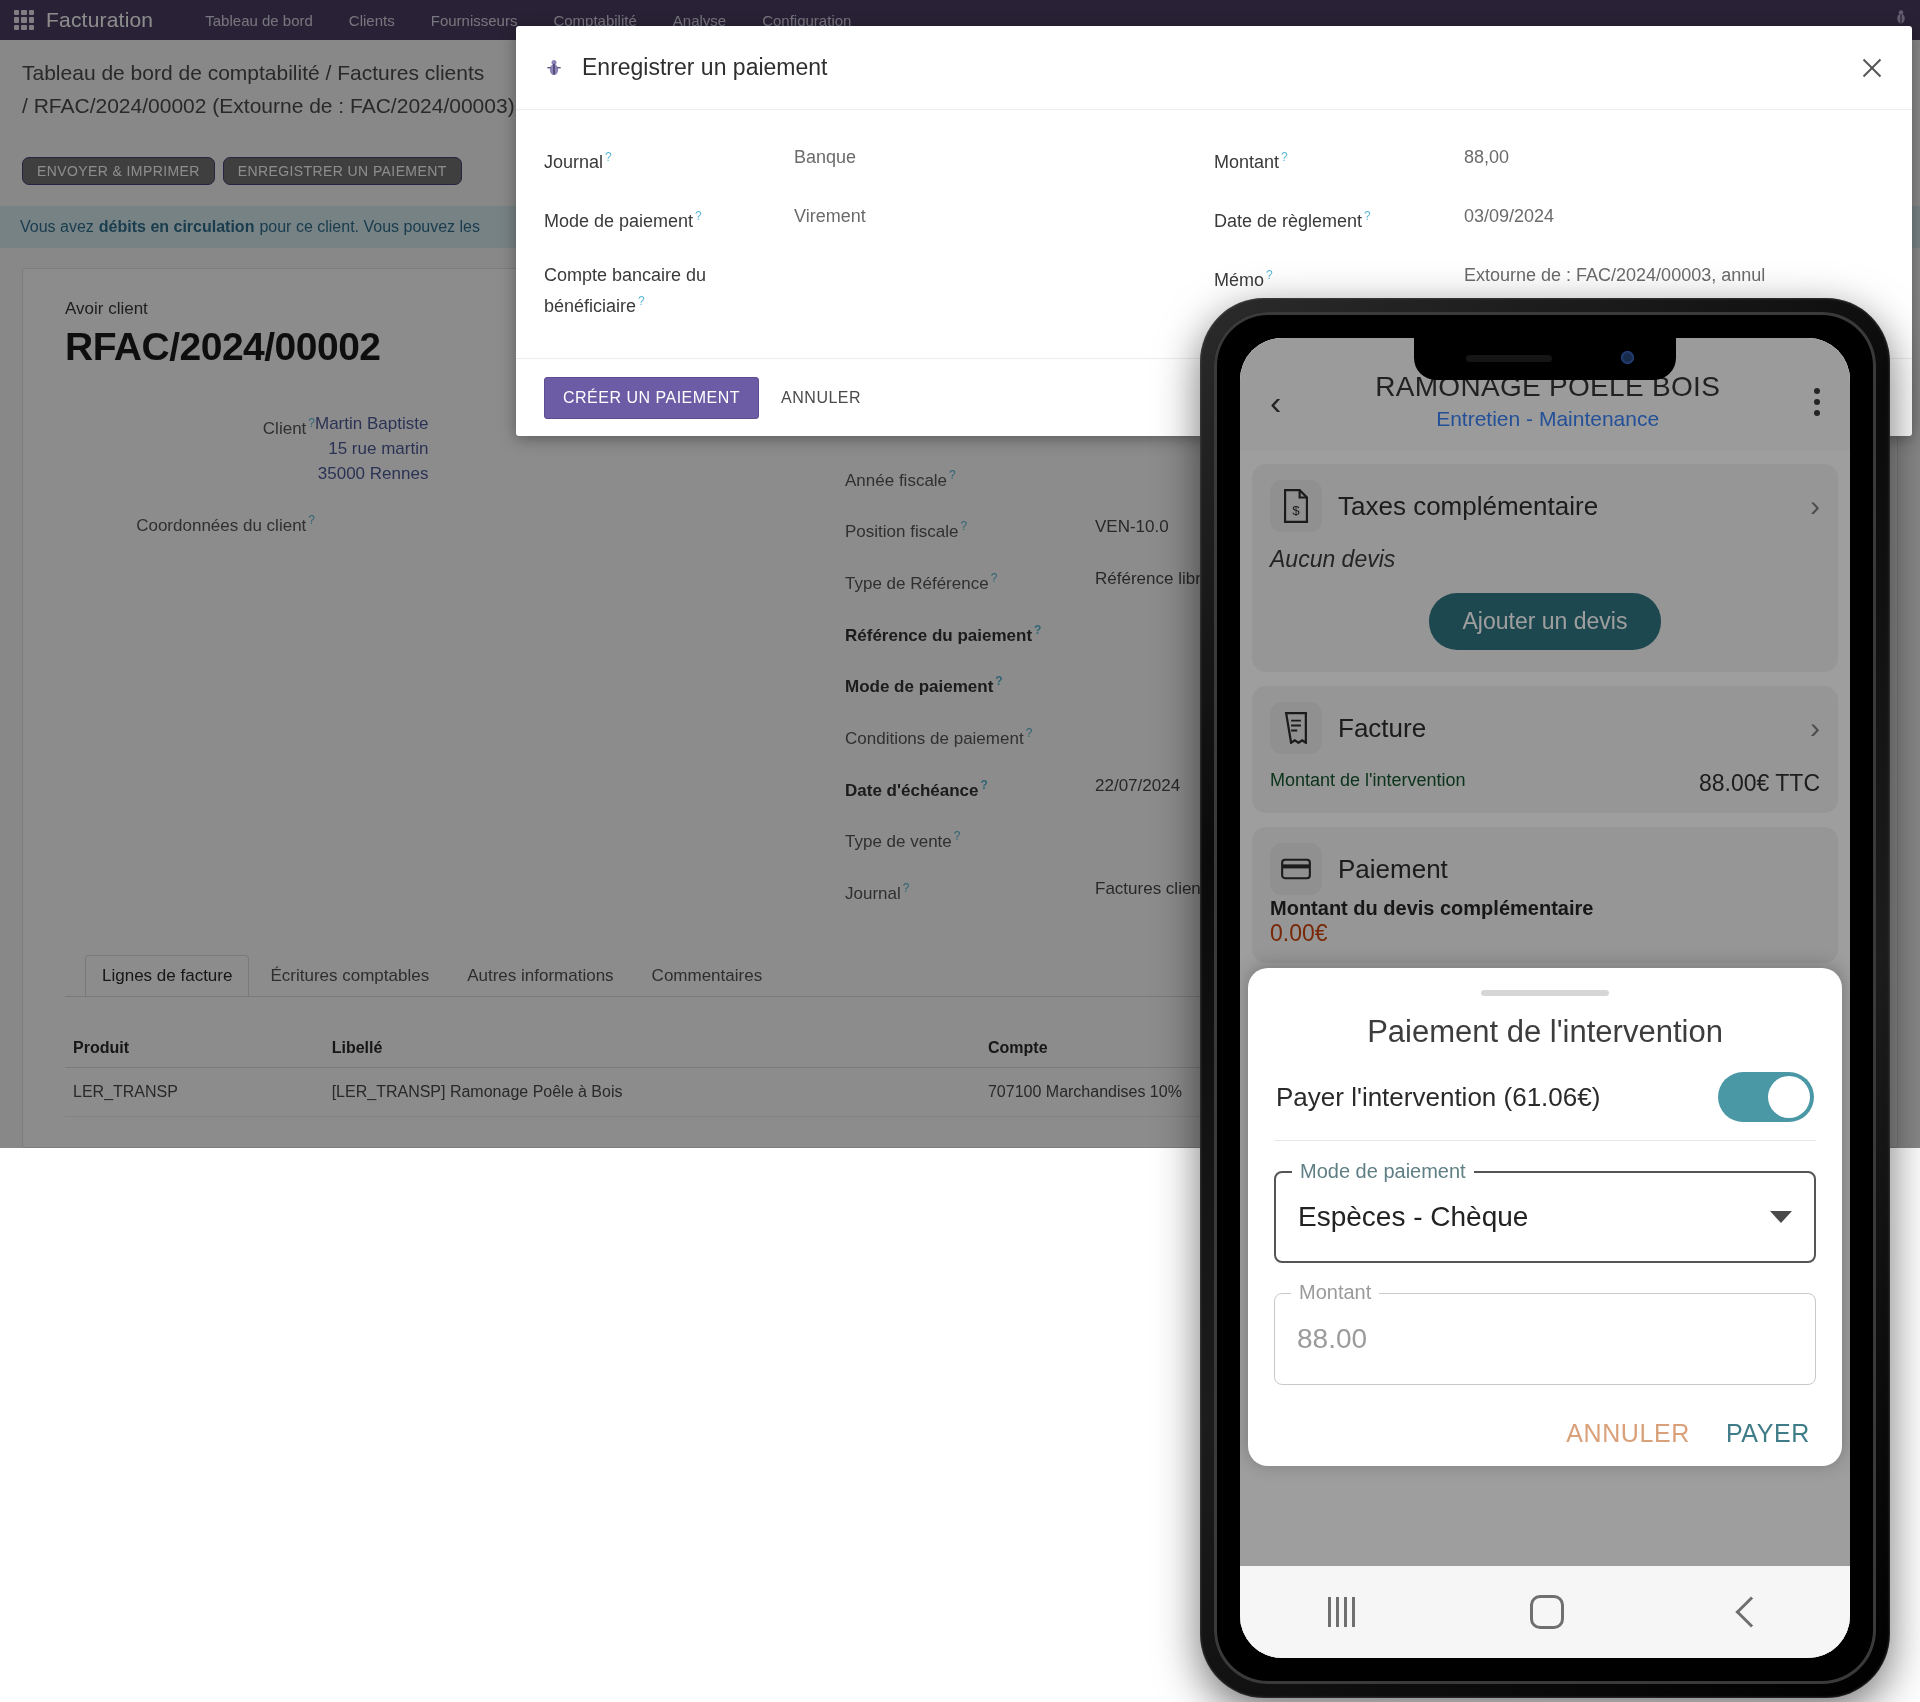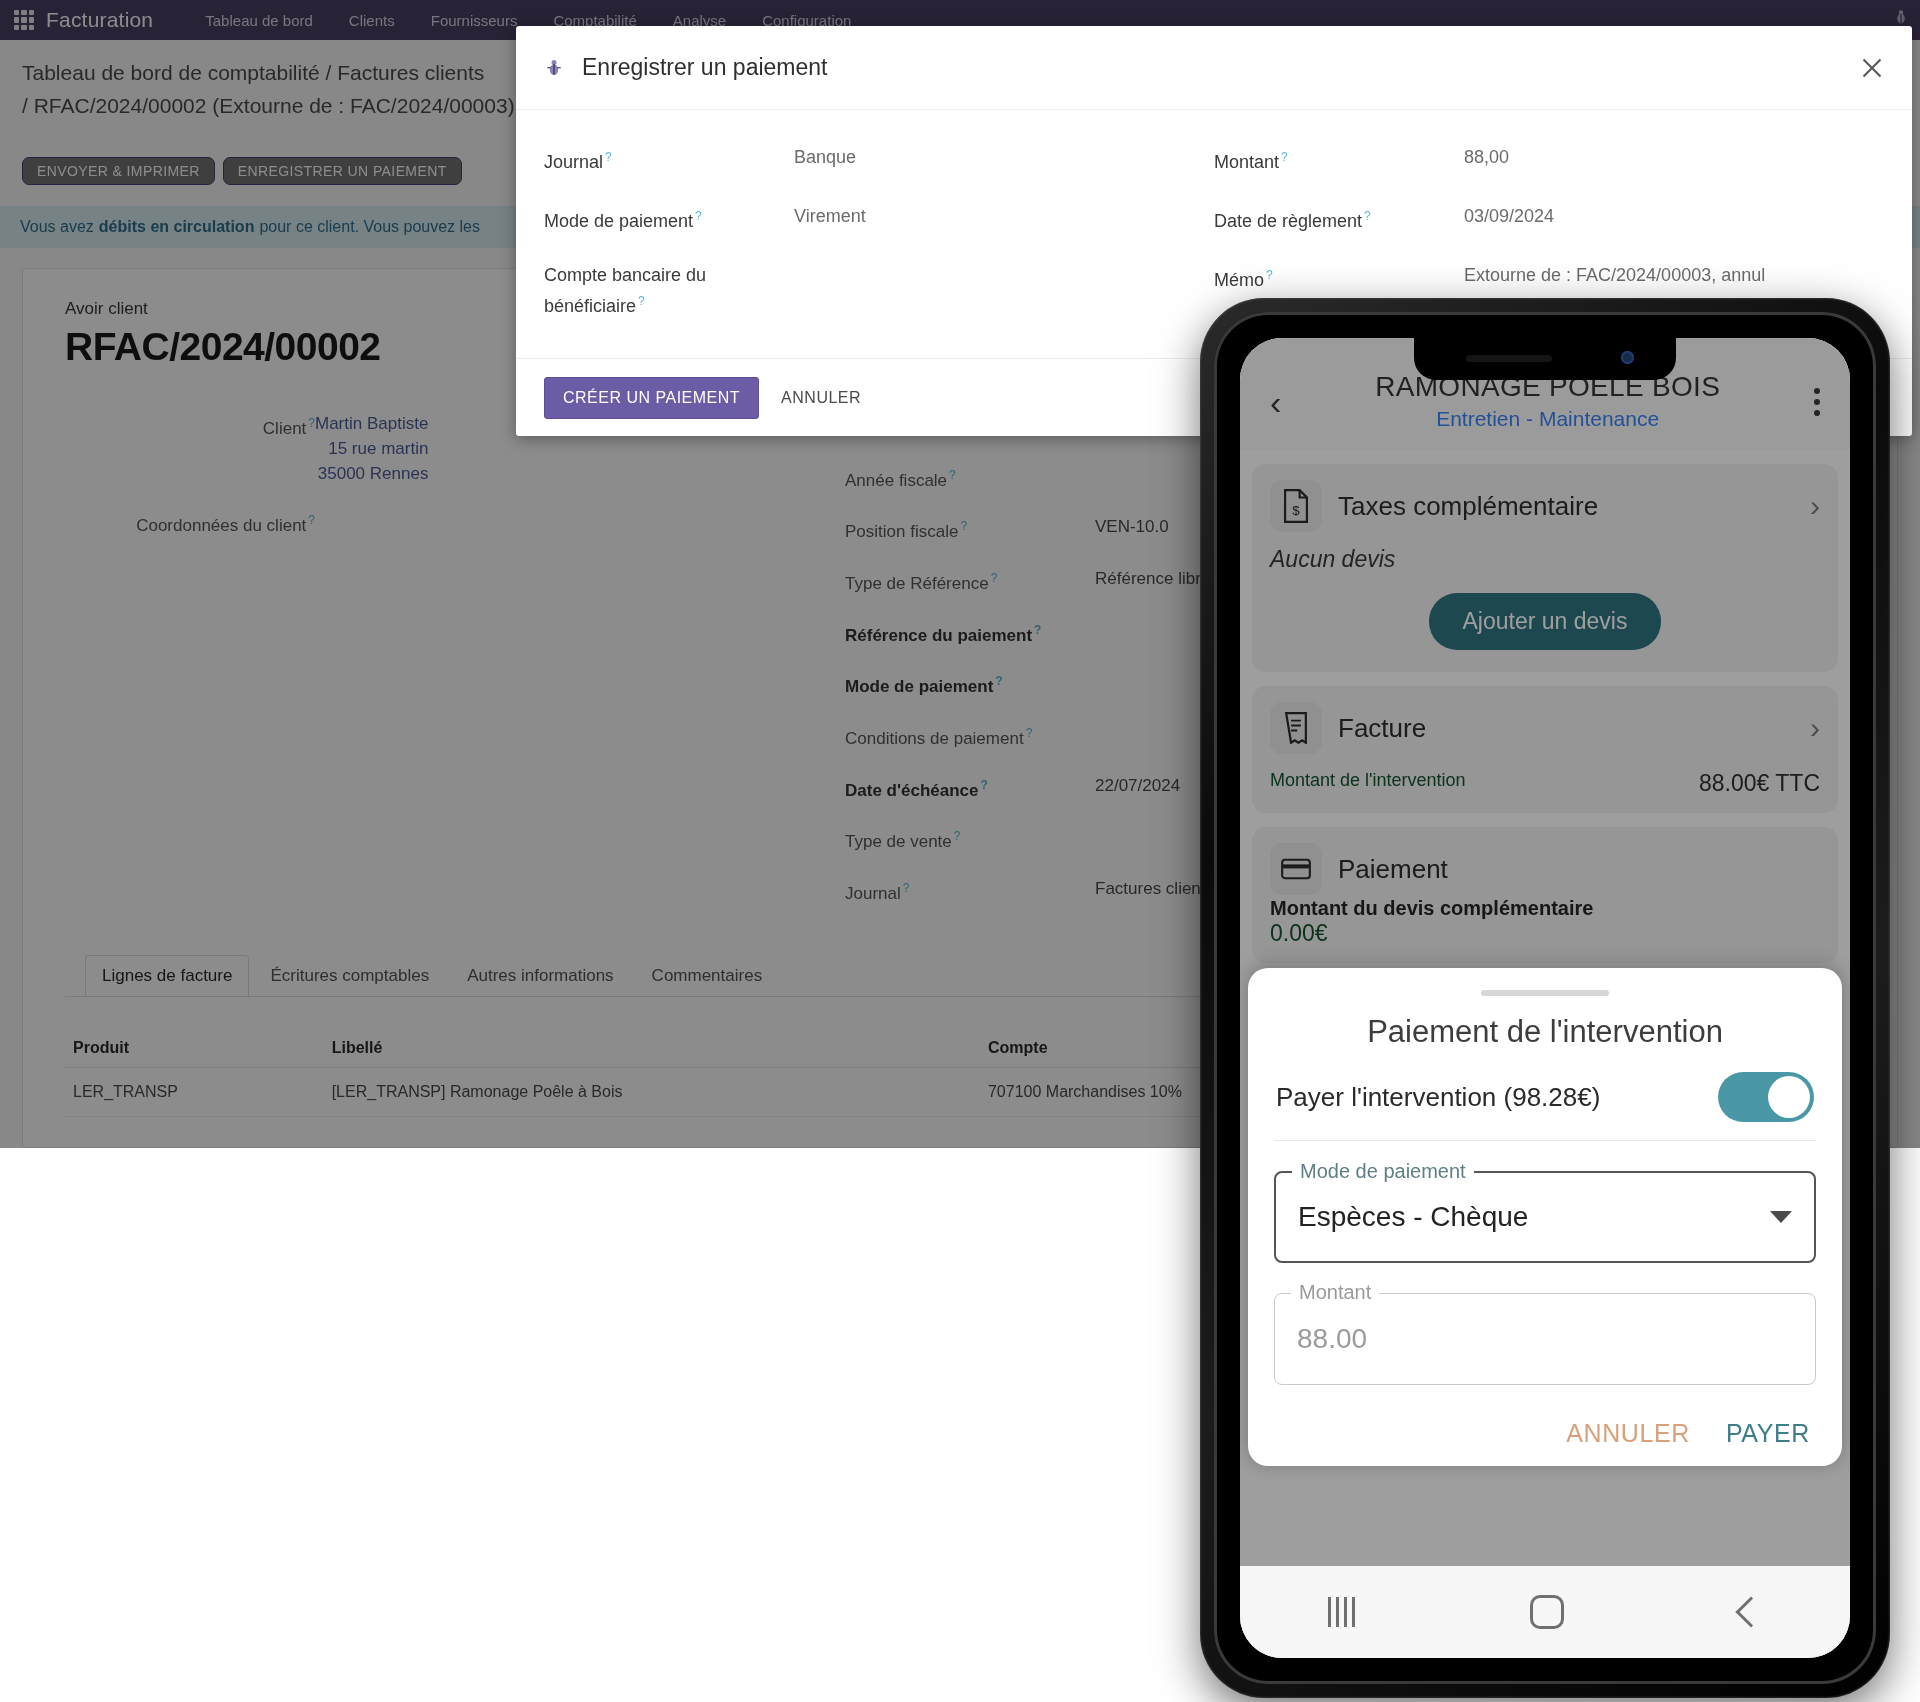--- a/index.html
+++ b/index.html
@@ -217,21 +217,21 @@
   .card-chev { font-size: 30px; color:#7d7d7d; }
   .card-sub-it { font-size: 23px; color:#3a3a3a; font-style: italic; margin-top: 14px;}
   .pill-btn {
     display:block; margin: 20px auto 6px auto; background:#2f7480; color:#fff;
     border:none; border-radius: 28px; padding: 15px 34px; font-size: 23px; cursor:pointer;
   }
   .row-kv { display:flex; justify-content: space-between; margin-top: 16px;}
   .row-kv .k { font-size: 18px; color:#14532d;}
   .row-kv .v { font-size: 23px; color:#303030;}
   .bold-line { font-size: 20px; font-weight:700; color:#262626; margin-top: 2px;}
-  .muted-line { font-size: 23px; color:#14532d;}
+  .muted-line { font-size: 23px; color:#c2410c;}
   .ghost-btn {
     position:absolute; left: 12px; bottom: 18px; width: 280px; height: 66px;
     border: 1px solid #c9c9c9; border-radius: 10px; background: #f2f2f2;
   }
   .teal-btn {
     position:absolute; right: 12px; bottom: 18px; width: 280px; height: 66px;
     border-radius: 10px; background: #2f7480;
   }
 
   
@@ -553,21 +553,21 @@
             <div class="teal-btn"></div>
           </div>
 
           <div class="app-dim"></div>
 
           <div class="sheet-modal">
             <div class="grabber"></div>
             <div class="sheet-title">Paiement de l'intervention</div>
 
             <div class="toggle-row">
-              <div class="toggle-label">Payer l'intervention (98.28€)</div>
+              <div class="toggle-label">Payer l'intervention (61.06€)</div>
               <div class="switch">
                 <div class="knob"></div>
               </div>
             </div>
 
             <div class="field">
               <div class="legend">Mode de paiement</div>
               <div class="fv">Espèces - Chèque</div>
               <div class="caret"></div>
             </div>

